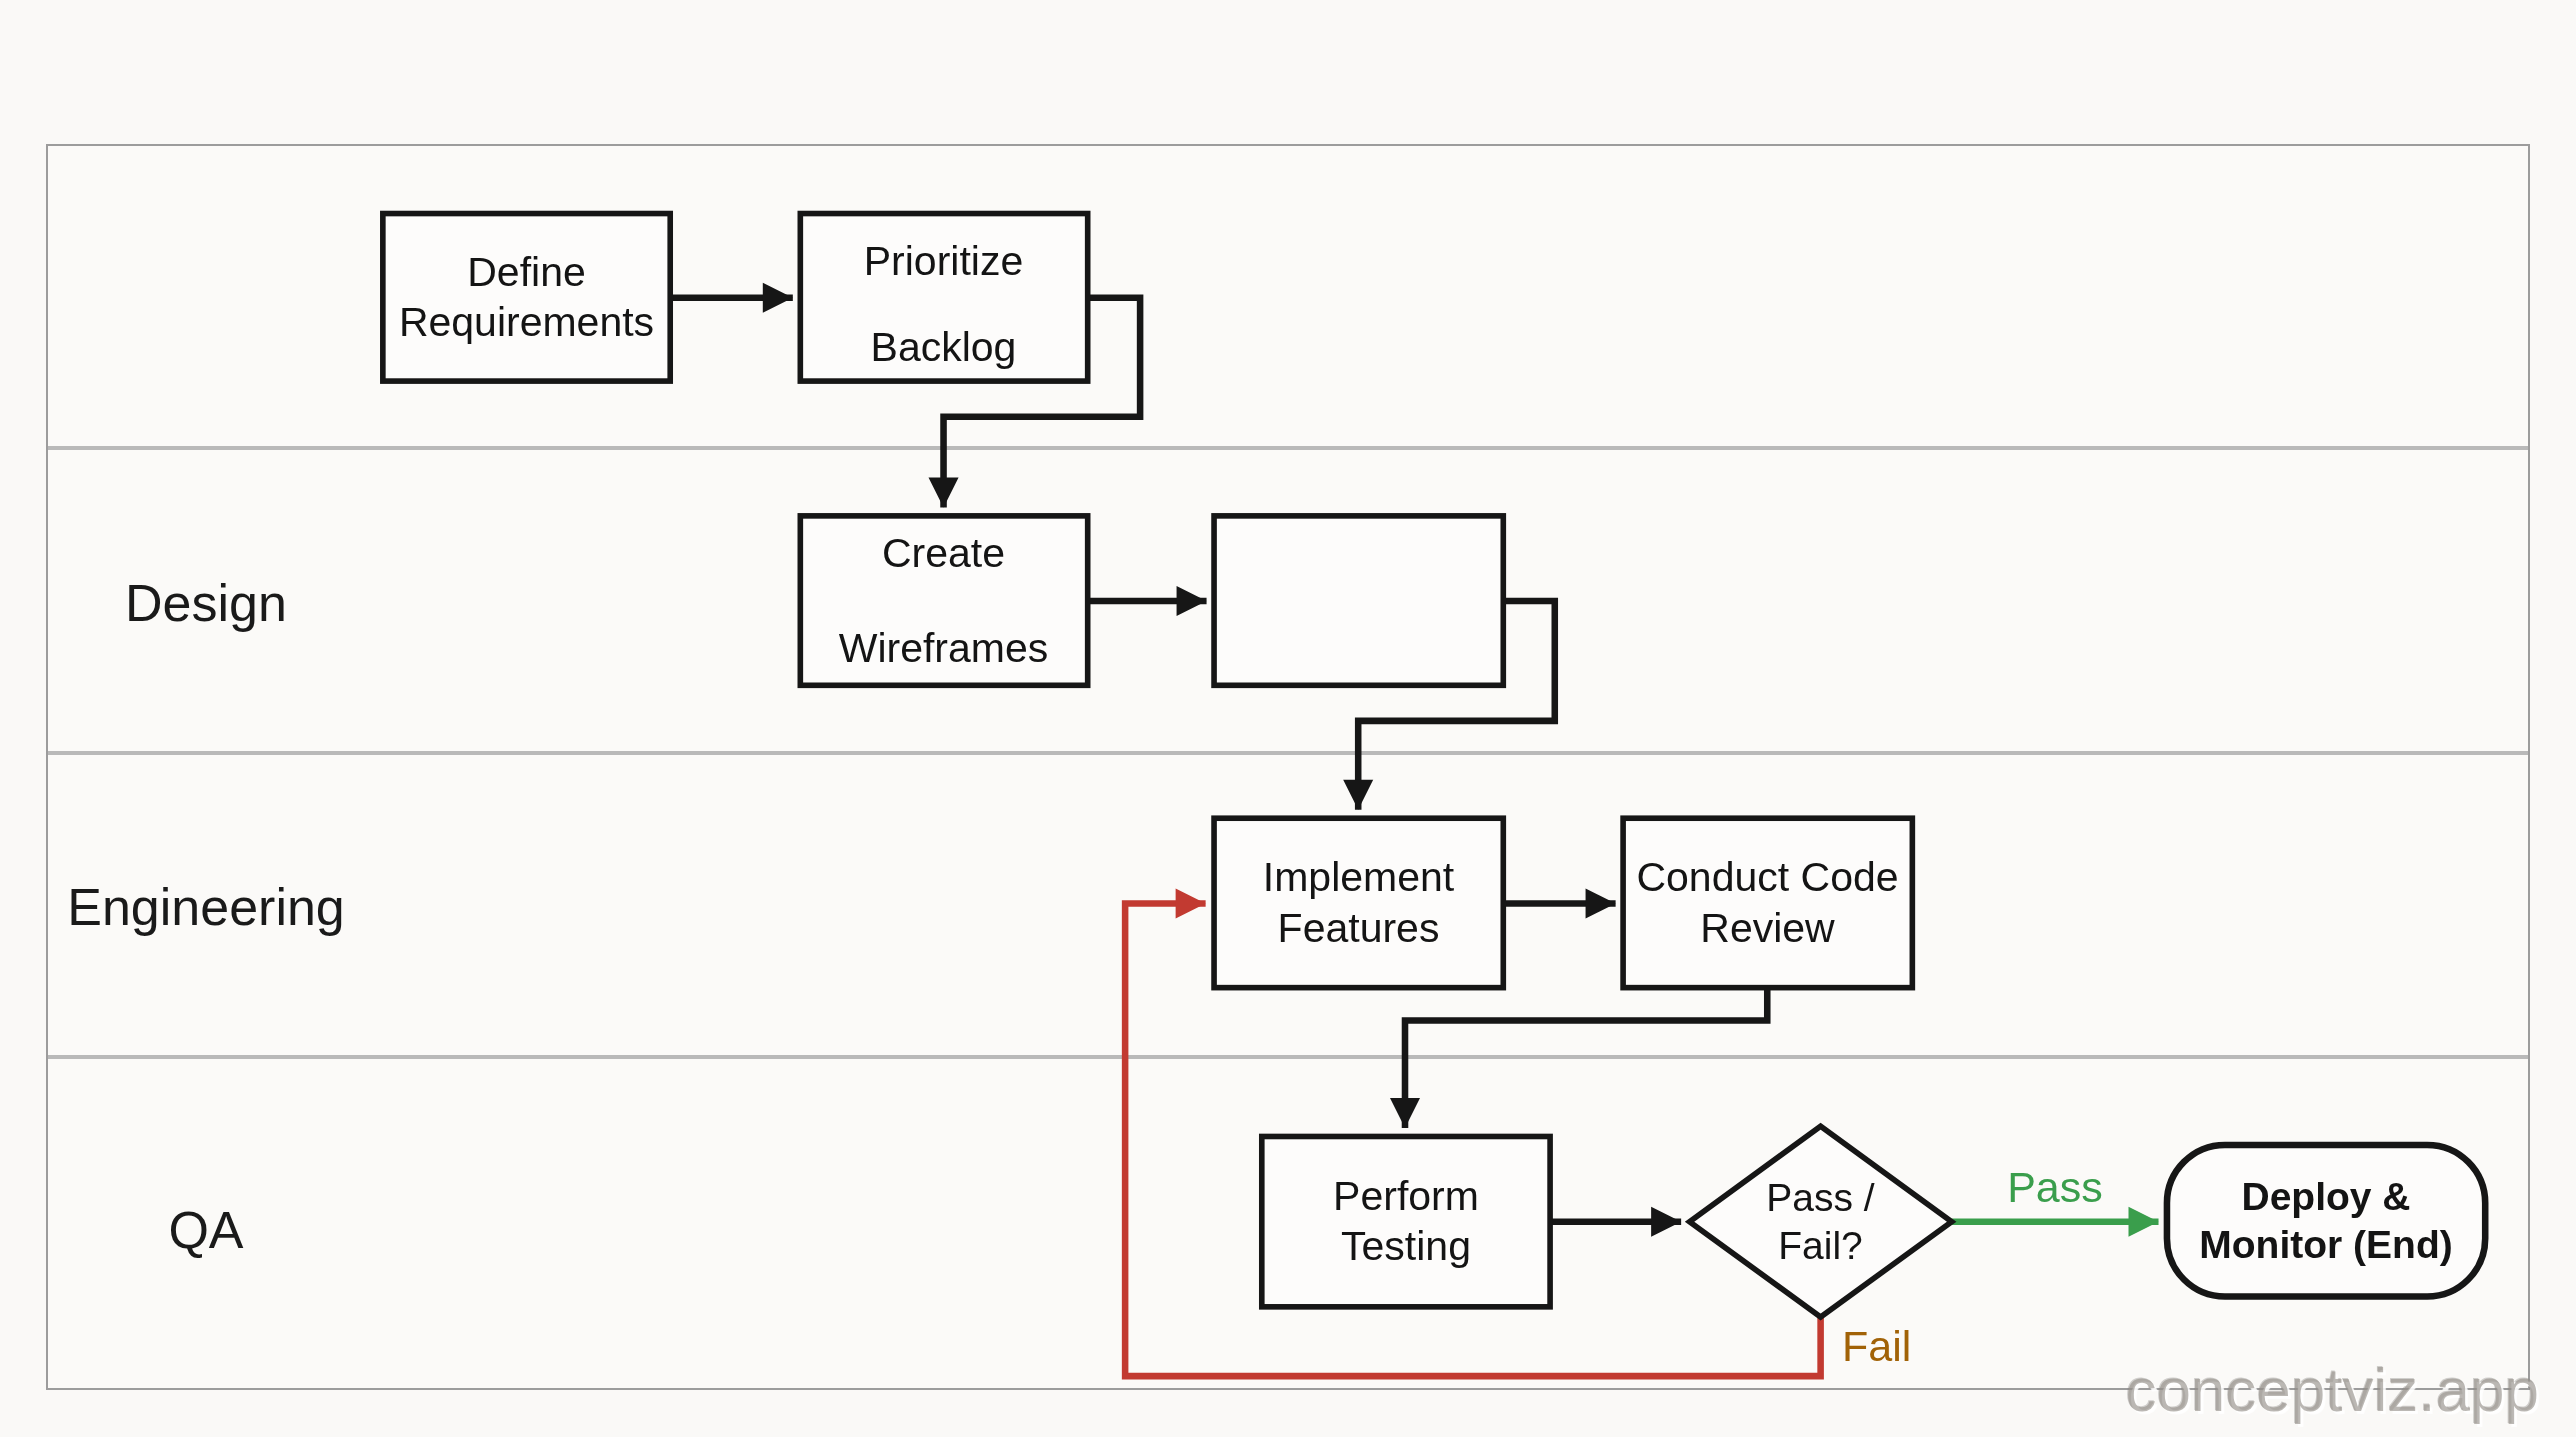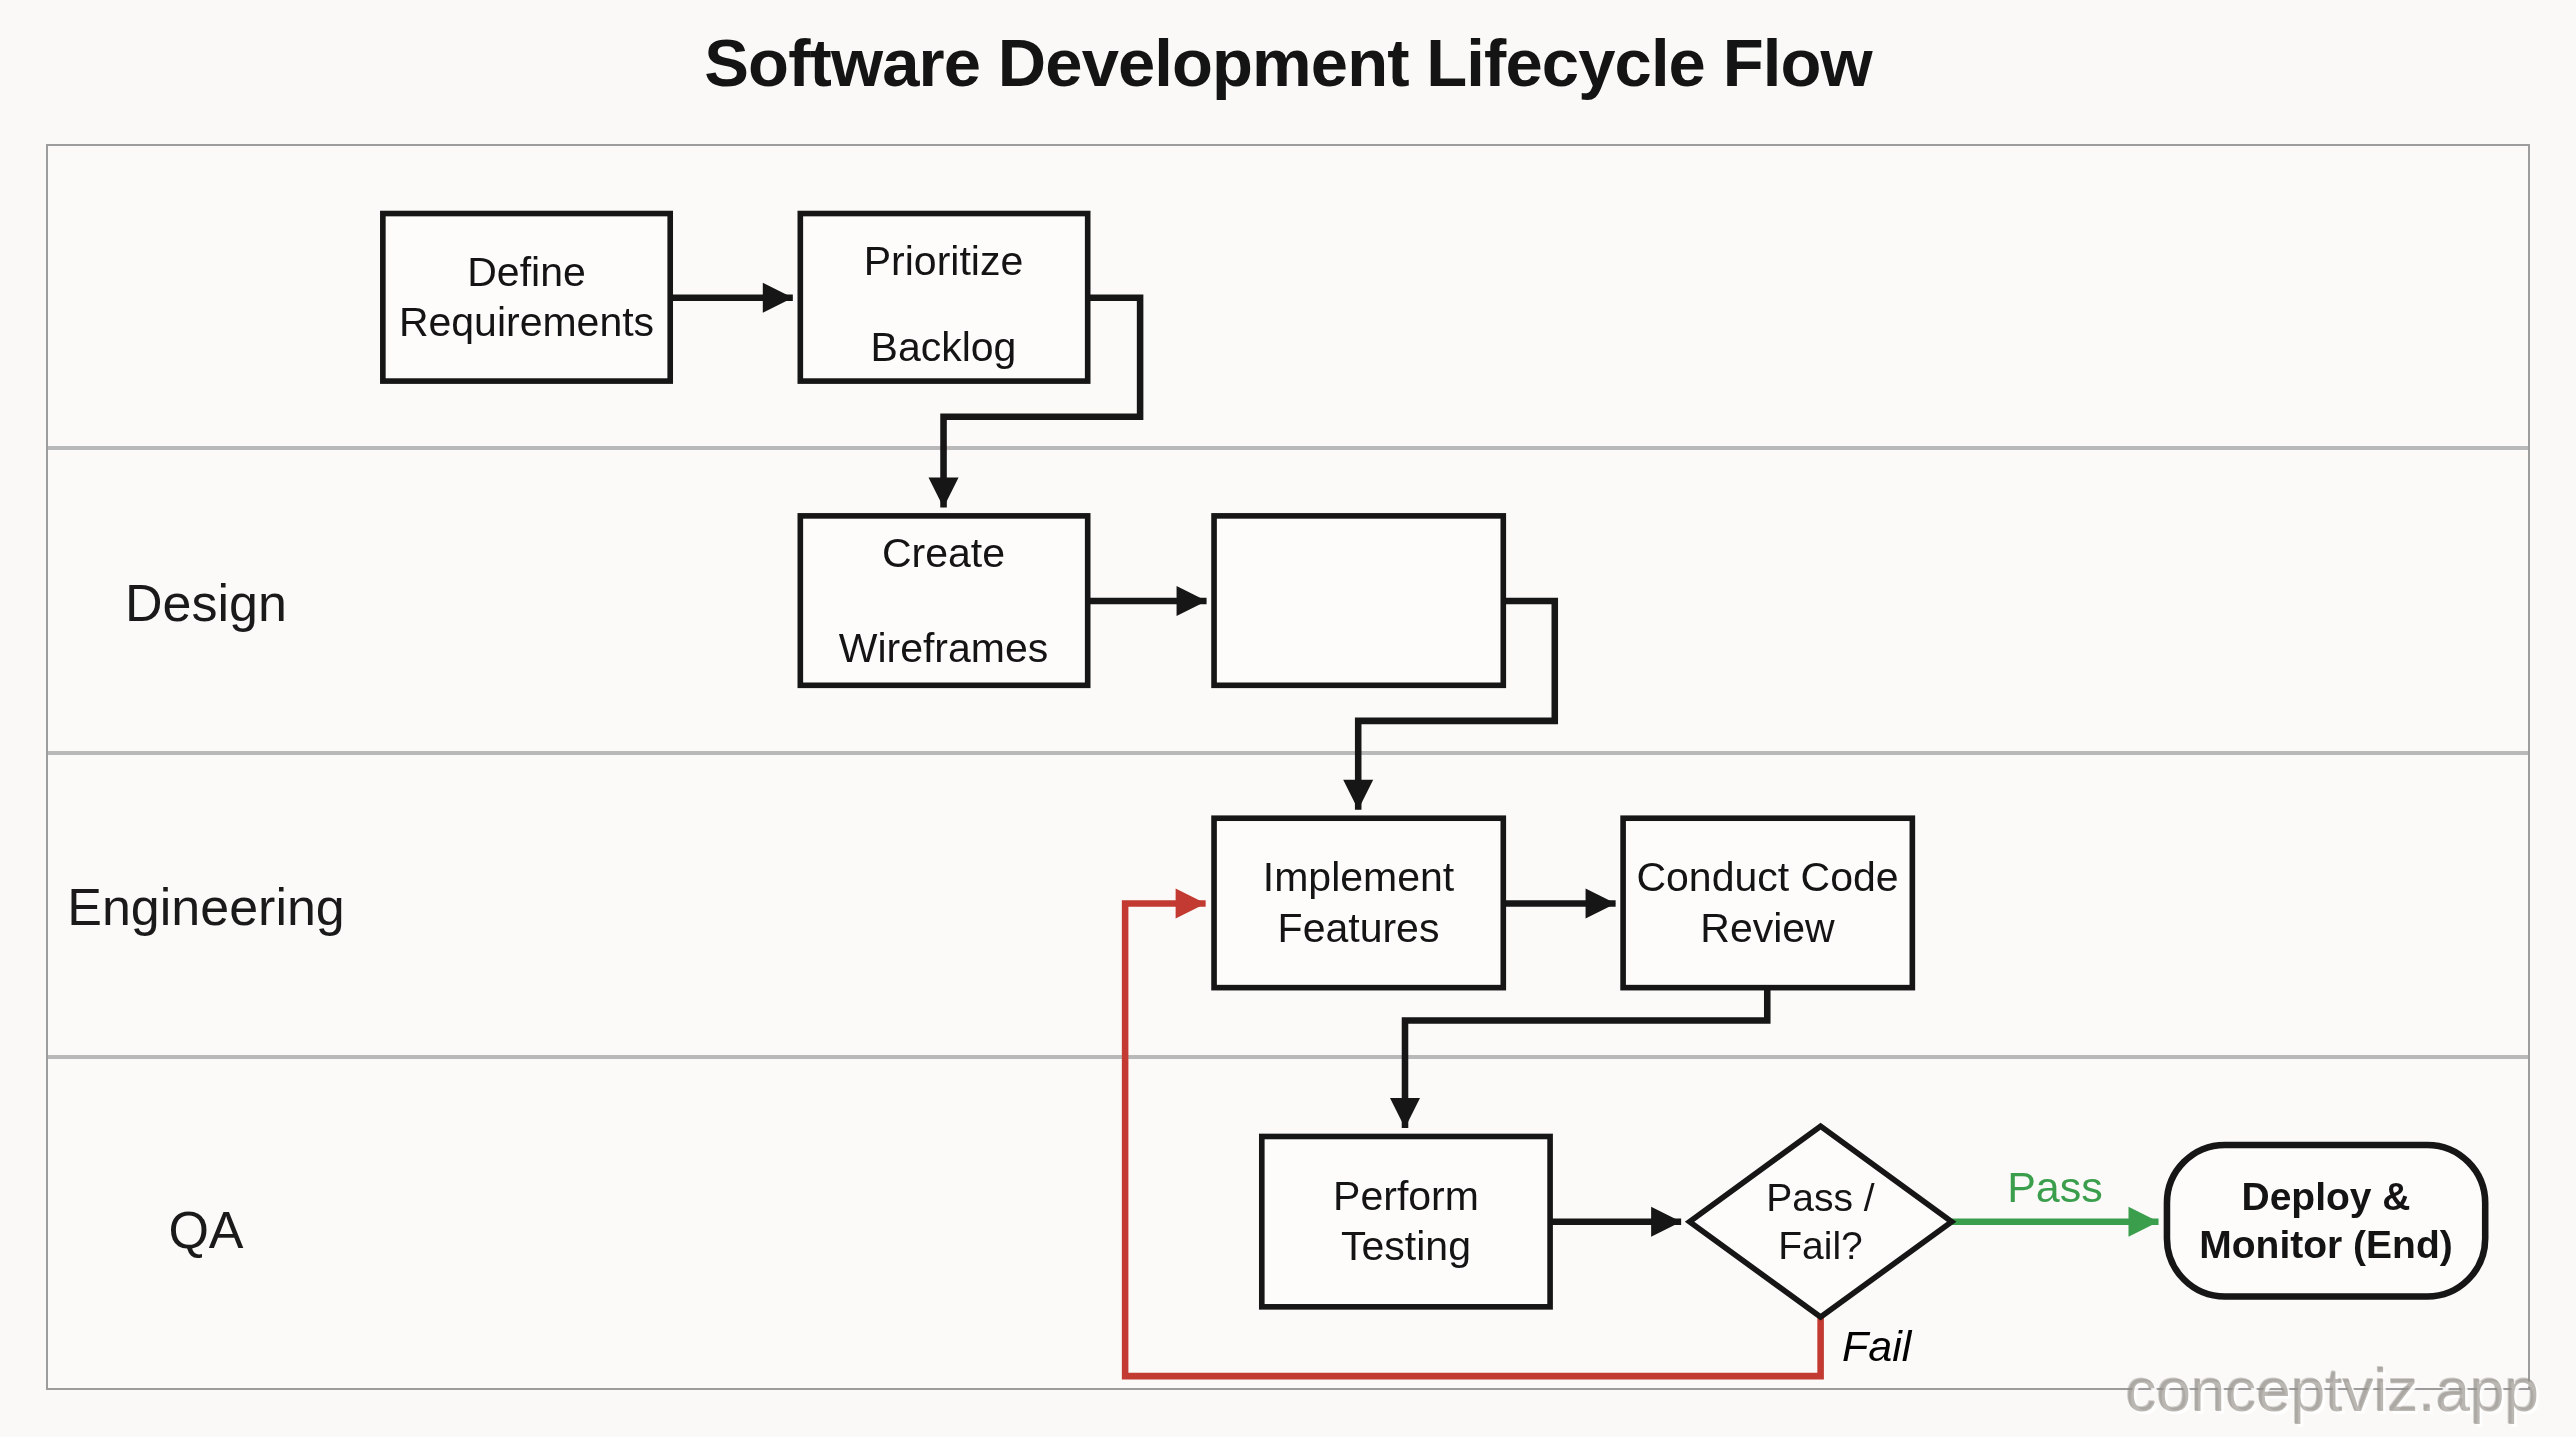--- a/index.html
+++ b/index.html
@@ -14,31 +14,30 @@
               text-align:center;font-size:52px;font-weight:500;color:#1a1a1a;line-height:1.25;}
   svg.flow{position:absolute;left:0;top:0;}
   .node-label{position:absolute;display:flex;flex-direction:column;align-items:center;
               justify-content:center;text-align:center;font-size:41px;font-weight:500;
               color:#141414;line-height:1.22;}
   .node-label.decision{font-size:39px;}
   .node-label.terminal{font-size:39px;}
   .edge-label{position:absolute;display:flex;align-items:center;justify-content:center;
               font-size:43px;font-weight:500;}
   .edge-label.pass{color:#3a9e4c;}
-  .edge-label.fail{color:#000000;justify-content:flex-start;font-style:italic;}
+  .edge-label.fail{color:#a16207;justify-content:flex-start;}
   .watermark{position:absolute;right:37px;top:1354px;font-size:62px;font-weight:500;
              color:rgba(152,148,142,0.65);
              text-shadow:2.8px 2.8px 0.9px rgba(255,255,255,0.9), -0.9px -0.9px 0 rgba(130,127,122,0.35);}
 </style>
 </head>
 <body>
 
 <div class="canvas">
 
-  <div class="title">Software Development Lifecycle Flow</div>
 
   <div class="lane-table">
     <div class="lane-divider" style="top:300px;"></div>
     <div class="lane-divider" style="top:605px;"></div>
     <div class="lane-divider" style="top:909px;"></div>
   </div>
 
   <div class="lane-label" style="left:89px;top:566px;width:234px;height:75px;">Design</div>
   <div class="lane-label" style="left:89px;top:870px;width:234px;height:75px;">Engineering</div>
   <div class="lane-label" style="left:89px;top:1193px;width:234px;height:75px;">QA</div>

